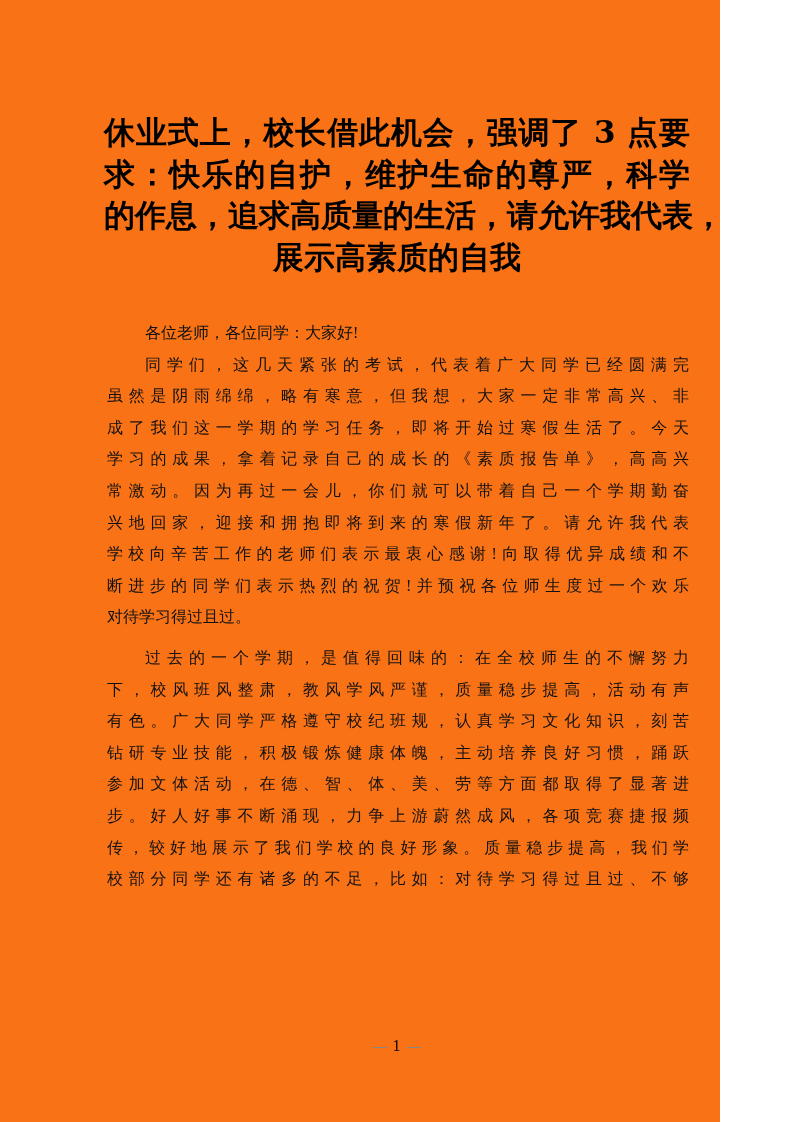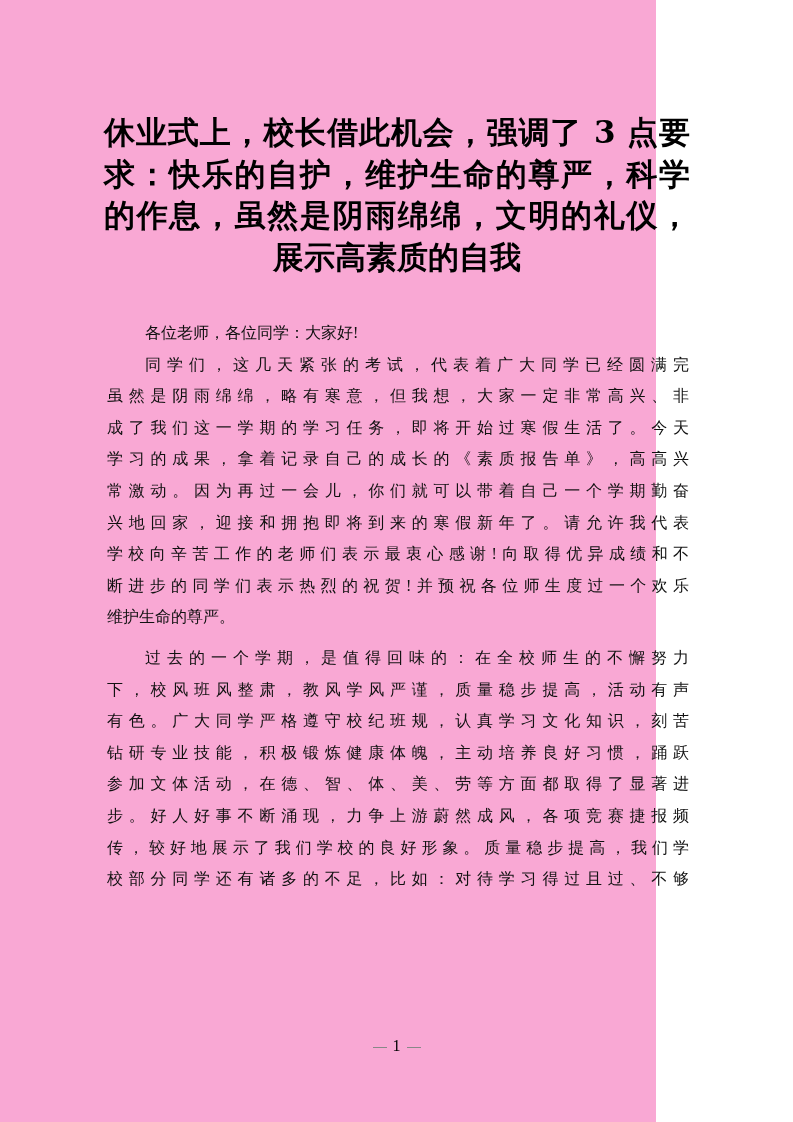--- a/index.html
+++ b/index.html
@@ -1,17 +1,17 @@
 <!DOCTYPE html>
 <html><head>
 <meta charset="utf-8">
 <style>
   html, body { margin: 0; padding: 0; background: #ffffff; }
   body { width: 793px; height: 1122px; position: relative; overflow: hidden; }
-  .page { position: absolute; left: 0; top: 0; width: 656px; height: 1122px; background: #f9a8d4; }
+  .page { position: absolute; left: 0; top: 0; width: 720px; height: 1122px; background: #f97316; }
   .title {
     position: absolute; left: 104px; top: 112px; width: 586px;
     font-family: "DejaVu Serif", "Liberation Serif", serif;
     font-weight: bold; font-size: 31px; line-height: 41.5px;
     color: #000; text-align: justify; text-align-last: center;
     letter-spacing: 0px;
   }
   .body {
     position: absolute; left: 107px; top: 317px; width: 582px;
     font-family: Liberation Serif, serif;
@@ -28,38 +28,38 @@
   .dash { display: inline-block; width: 14px; height: 1px; background: #888; vertical-align: middle; margin: 0 6px; }
 </style>
 </head>
 <body>
 
 <div class="page">
 
   <div class="title">
     <span class="line" style="height:41.5px;text-align-last:justify">休业式上，校长借此机会，强调了 3 点要</span>
     <span class="line" style="height:41.5px;text-align-last:justify">求：快乐的自护，维护生命的尊严，科学</span>
-    <span class="line" style="height:41.5px;text-align-last:justify">的作息，虽然是阴雨绵绵，文明的礼仪，</span>
+    <span class="line" style="height:41.5px;text-align-last:justify">的作息，追求高质量的生活，请允许我代表，</span>
     <span class="line" style="height:41.5px;text-align-last:center">展示高素质的自我</span>
   </div>
 
   <div class="body">
     <div>
       <span class="line indent last">各位老师，各位同学：大家好!</span>
     </div>
     <div>
       <span class="line indent">同学们，这几天紧张的考试，代表着广大同学已经圆满完</span>
       <span class="line">虽然是阴雨绵绵，略有寒意，但我想，大家一定非常高兴、非</span>
       <span class="line">成了我们这一学期的学习任务，即将开始过寒假生活了。今天</span>
       <span class="line">学习的成果，拿着记录自己的成长的《素质报告单》，高高兴</span>
       <span class="line">常激动。因为再过一会儿，你们就可以带着自己一个学期勤奋</span>
       <span class="line">兴地回家，迎接和拥抱即将到来的寒假新年了。请允许我代表</span>
       <span class="line">学校向辛苦工作的老师们表示最衷心感谢!向取得优异成绩和不</span>
       <span class="line">断进步的同学们表示热烈的祝贺!并预祝各位师生度过一个欢乐</span>
-      <span class="line last">维护生命的尊严。</span>
+      <span class="line last">对待学习得过且过。</span>
     </div>
     <div class="gap"></div>
     <div>
       <span class="line indent">过去的一个学期，是值得回味的：在全校师生的不懈努力</span>
       <span class="line">下，校风班风整肃，教风学风严谨，质量稳步提高，活动有声</span>
       <span class="line">有色。广大同学严格遵守校纪班规，认真学习文化知识，刻苦</span>
       <span class="line">钻研专业技能，积极锻炼健康体魄，主动培养良好习惯，踊跃</span>
       <span class="line">参加文体活动，在德、智、体、美、劳等方面都取得了显著进</span>
       <span class="line">步。好人好事不断涌现，力争上游蔚然成风，各项竞赛捷报频</span>
       <span class="line">传，较好地展示了我们学校的良好形象。质量稳步提高，我们学</span>

